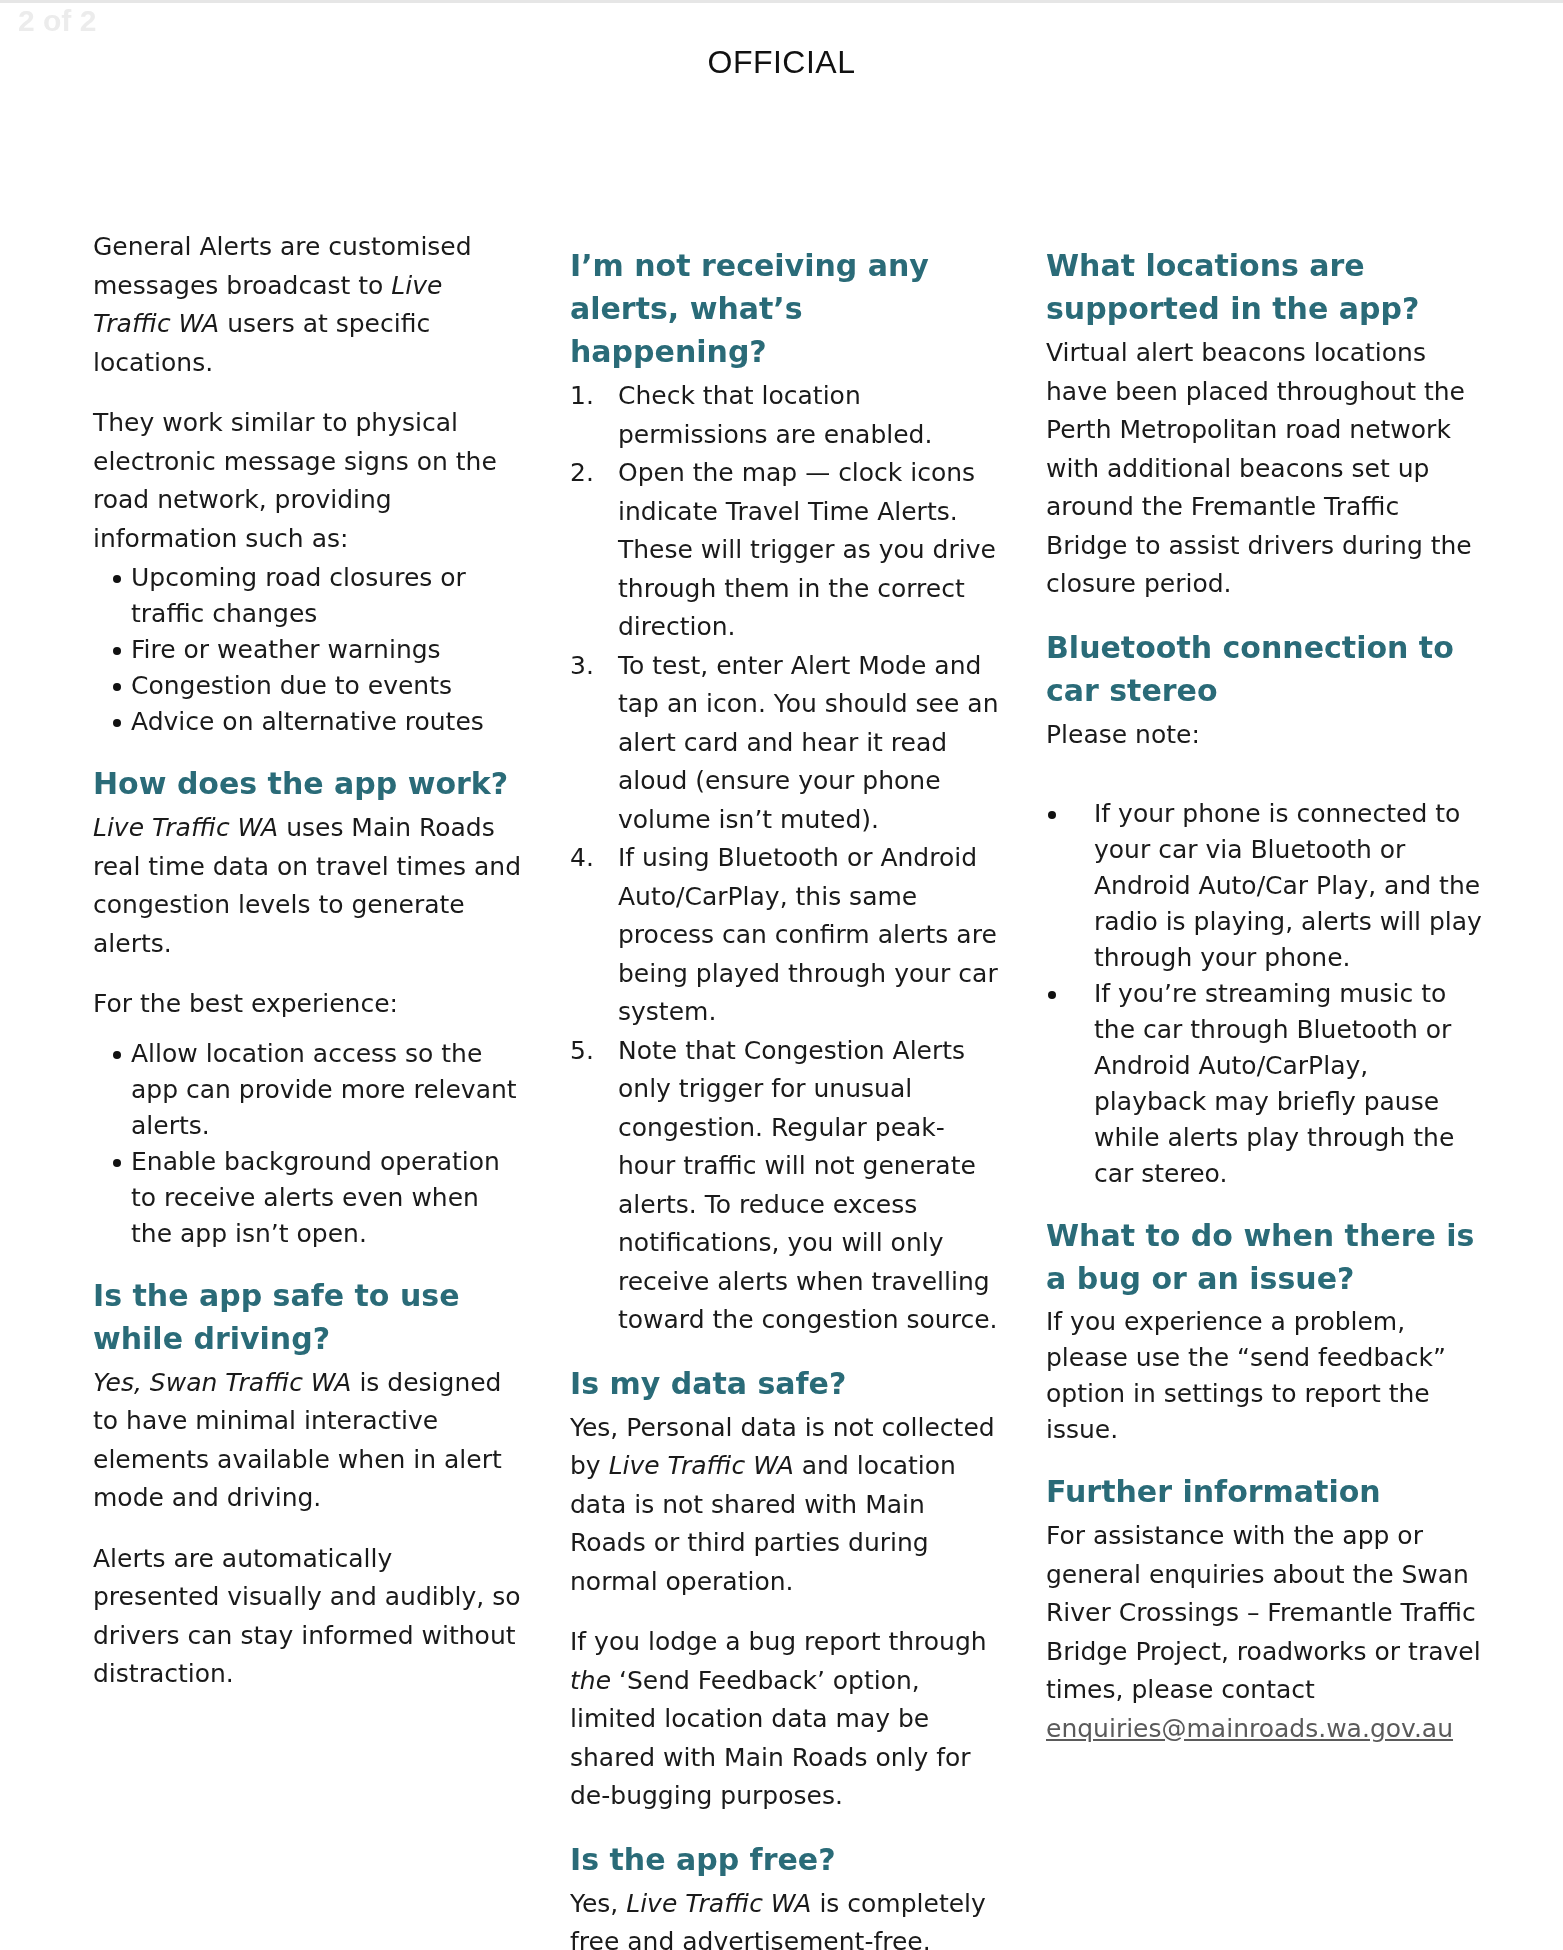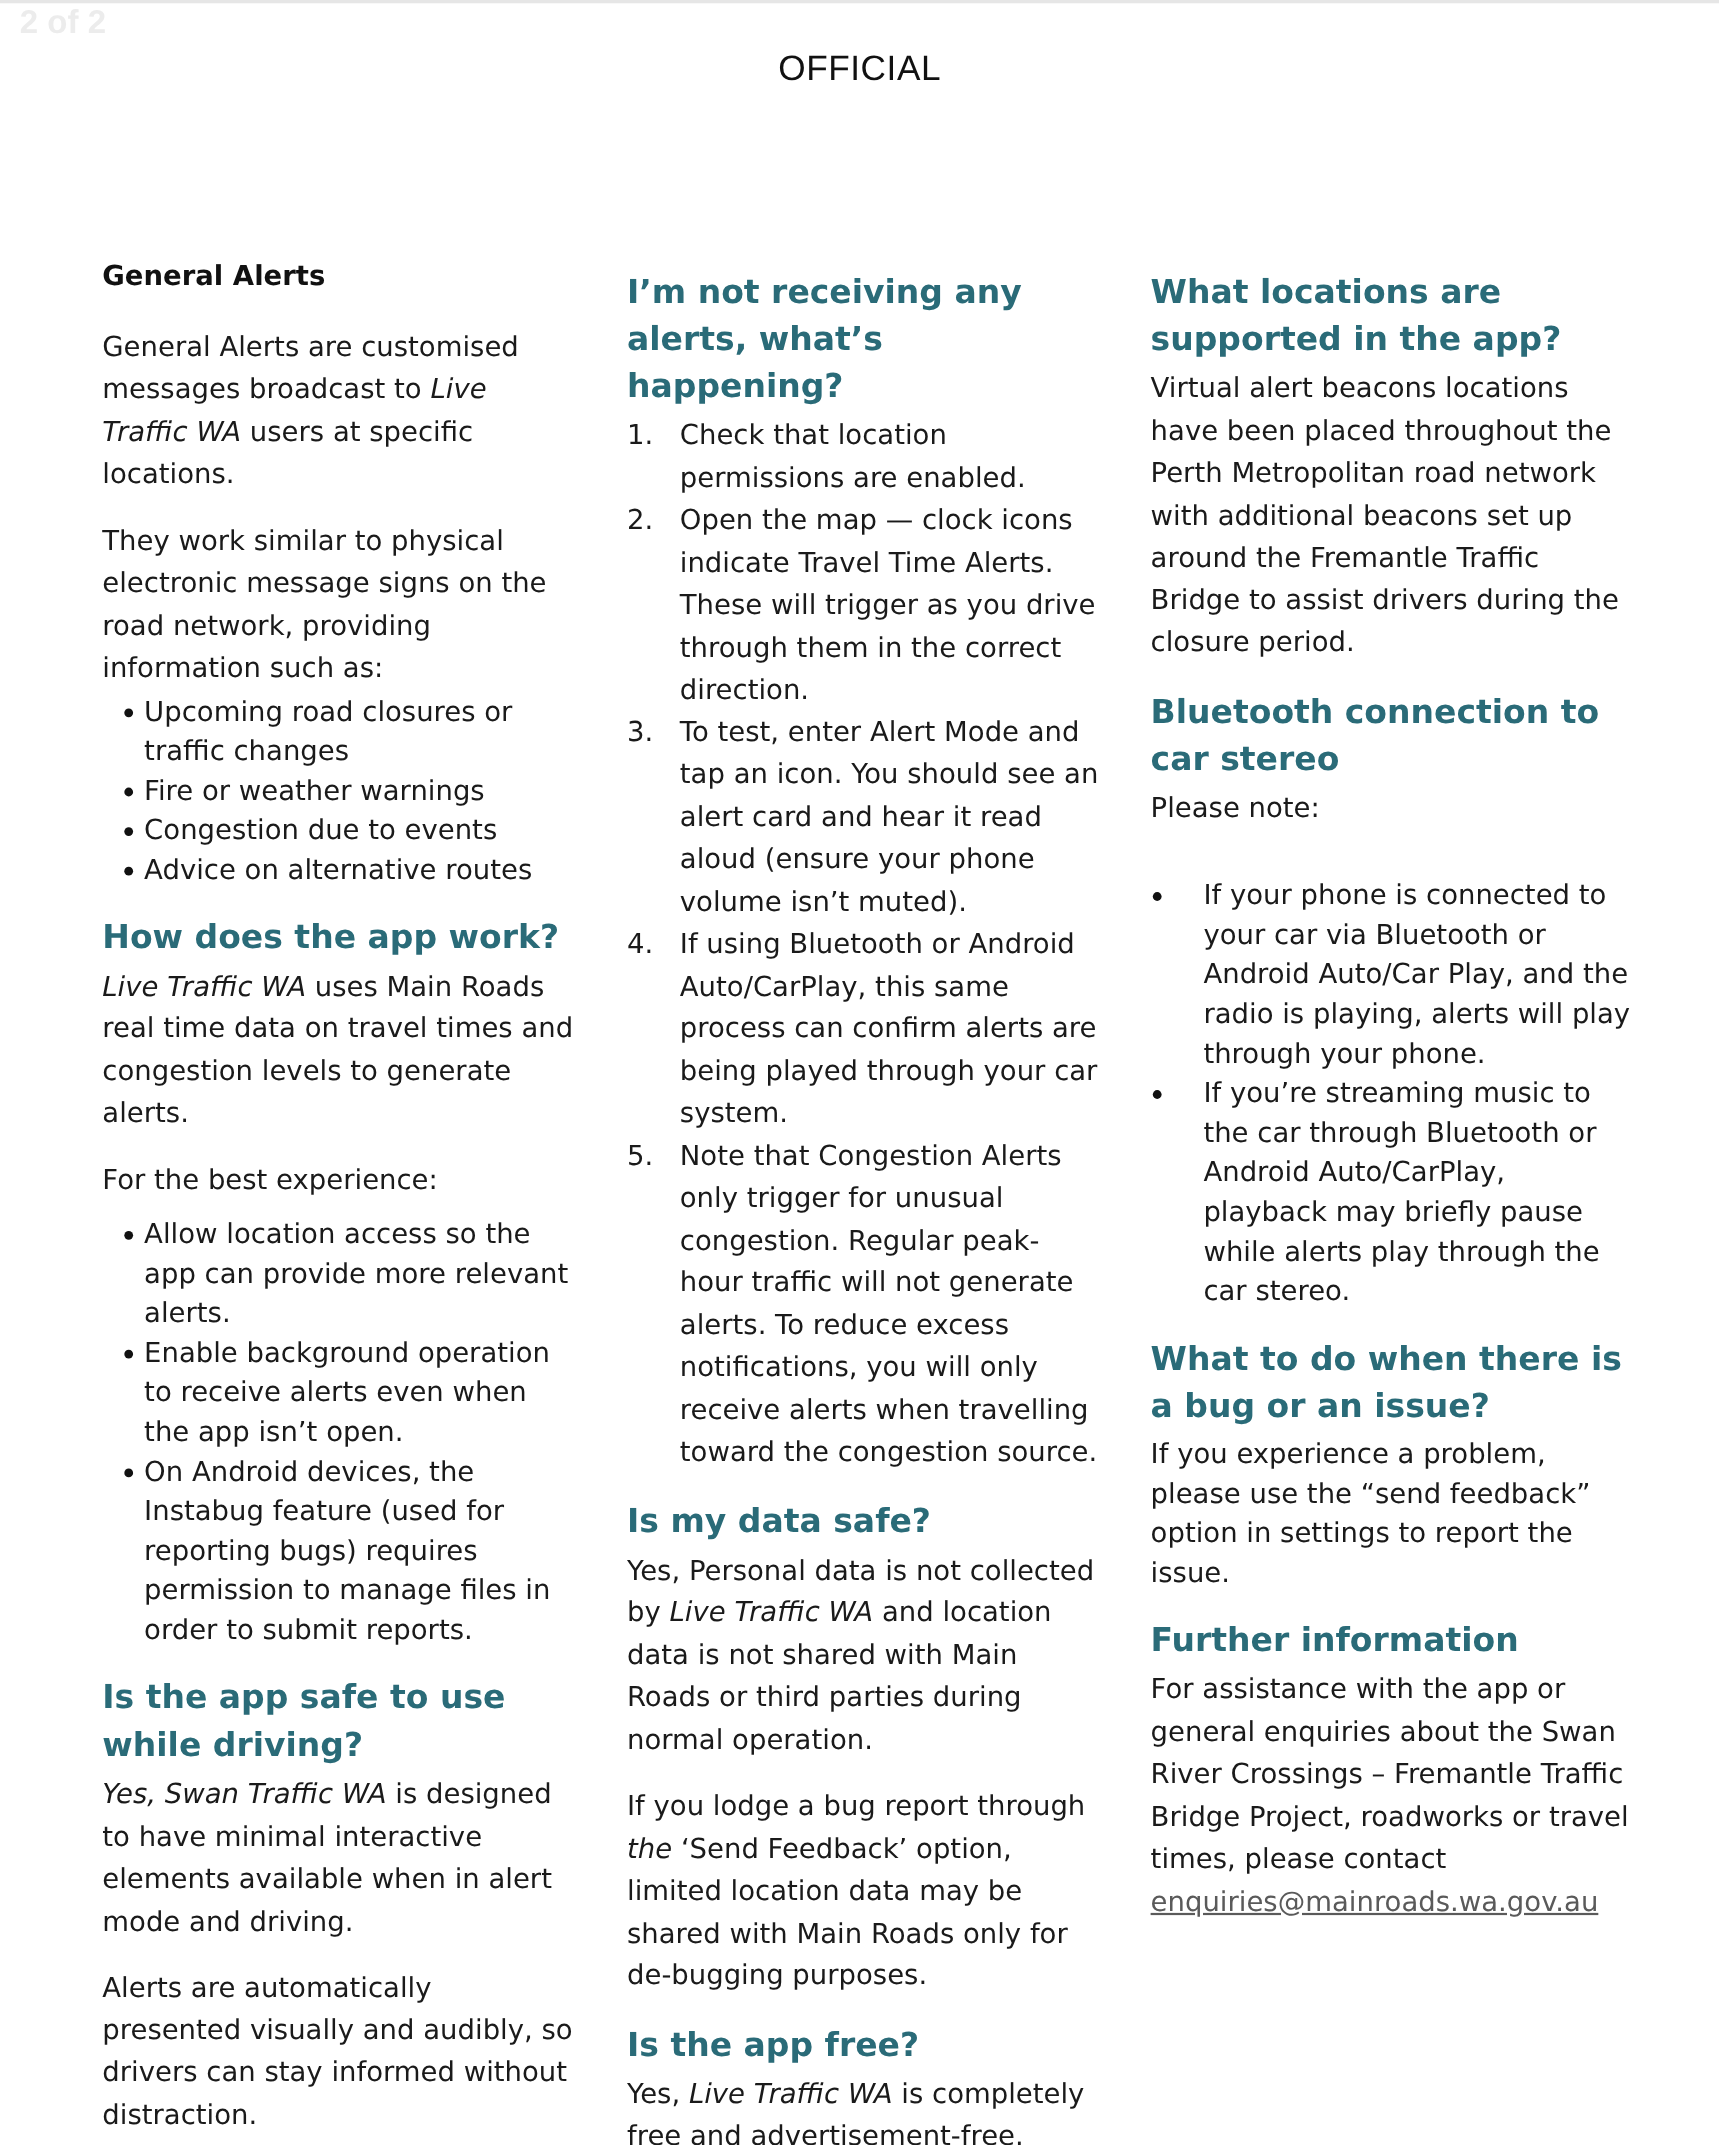--- a/index.html
+++ b/index.html
@@ -28,37 +28,35 @@
   em{font-style:italic;}
 </style>
 </head>
 <body>
 
 <div class="topbar"></div>
 <div class="pagecount">2 of 2</div>
 <div class="official">OFFICIAL</div>
 
 <div class="col c1">
-  <div class="subhead">General Alerts</div>
   <p><span>General Alerts are customised messages broadcast to </span><em>Live Traffic WA</em><span> users at specific locations.</span></p>
   <p style="margin-bottom:2px">They work similar to physical electronic message signs on the road network, providing information such as:</p>
   <ul class="dot">
     <li>Upcoming road closures or traffic changes</li>
     <li>Fire or weather warnings</li>
     <li>Congestion due to events</li>
     <li>Advice on alternative routes</li>
   </ul>
 
   <h2 class="sp">How does the app work?</h2>
   <p><em>Live Traffic WA</em><span> uses Main Roads real time data on travel times and congestion levels to generate alerts.</span></p>
   <p style="margin-bottom:12px">For the best experience:</p>
   <ul class="dot">
     <li>Allow location access so the app can provide more relevant alerts.</li>
     <li>Enable background operation to receive alerts even when the app isn’t open.</li>
-    <li>On Android devices, the Instabug feature (used for reporting bugs) requires permission to manage files in order to submit reports.</li>
   </ul>
 
   <h2 class="sp">Is the app safe to use while driving?</h2>
   <p><em>Yes, Swan Traffic WA</em><span> is designed to have minimal interactive elements available when in alert mode and driving.</span></p>
   <p>Alerts are automatically presented visually and audibly, so drivers can stay informed without distraction.</p>
 </div>
 
 <div class="col c2">
   <h2>I’m not receiving any alerts, what’s happening?</h2>
   <ol class="num">

